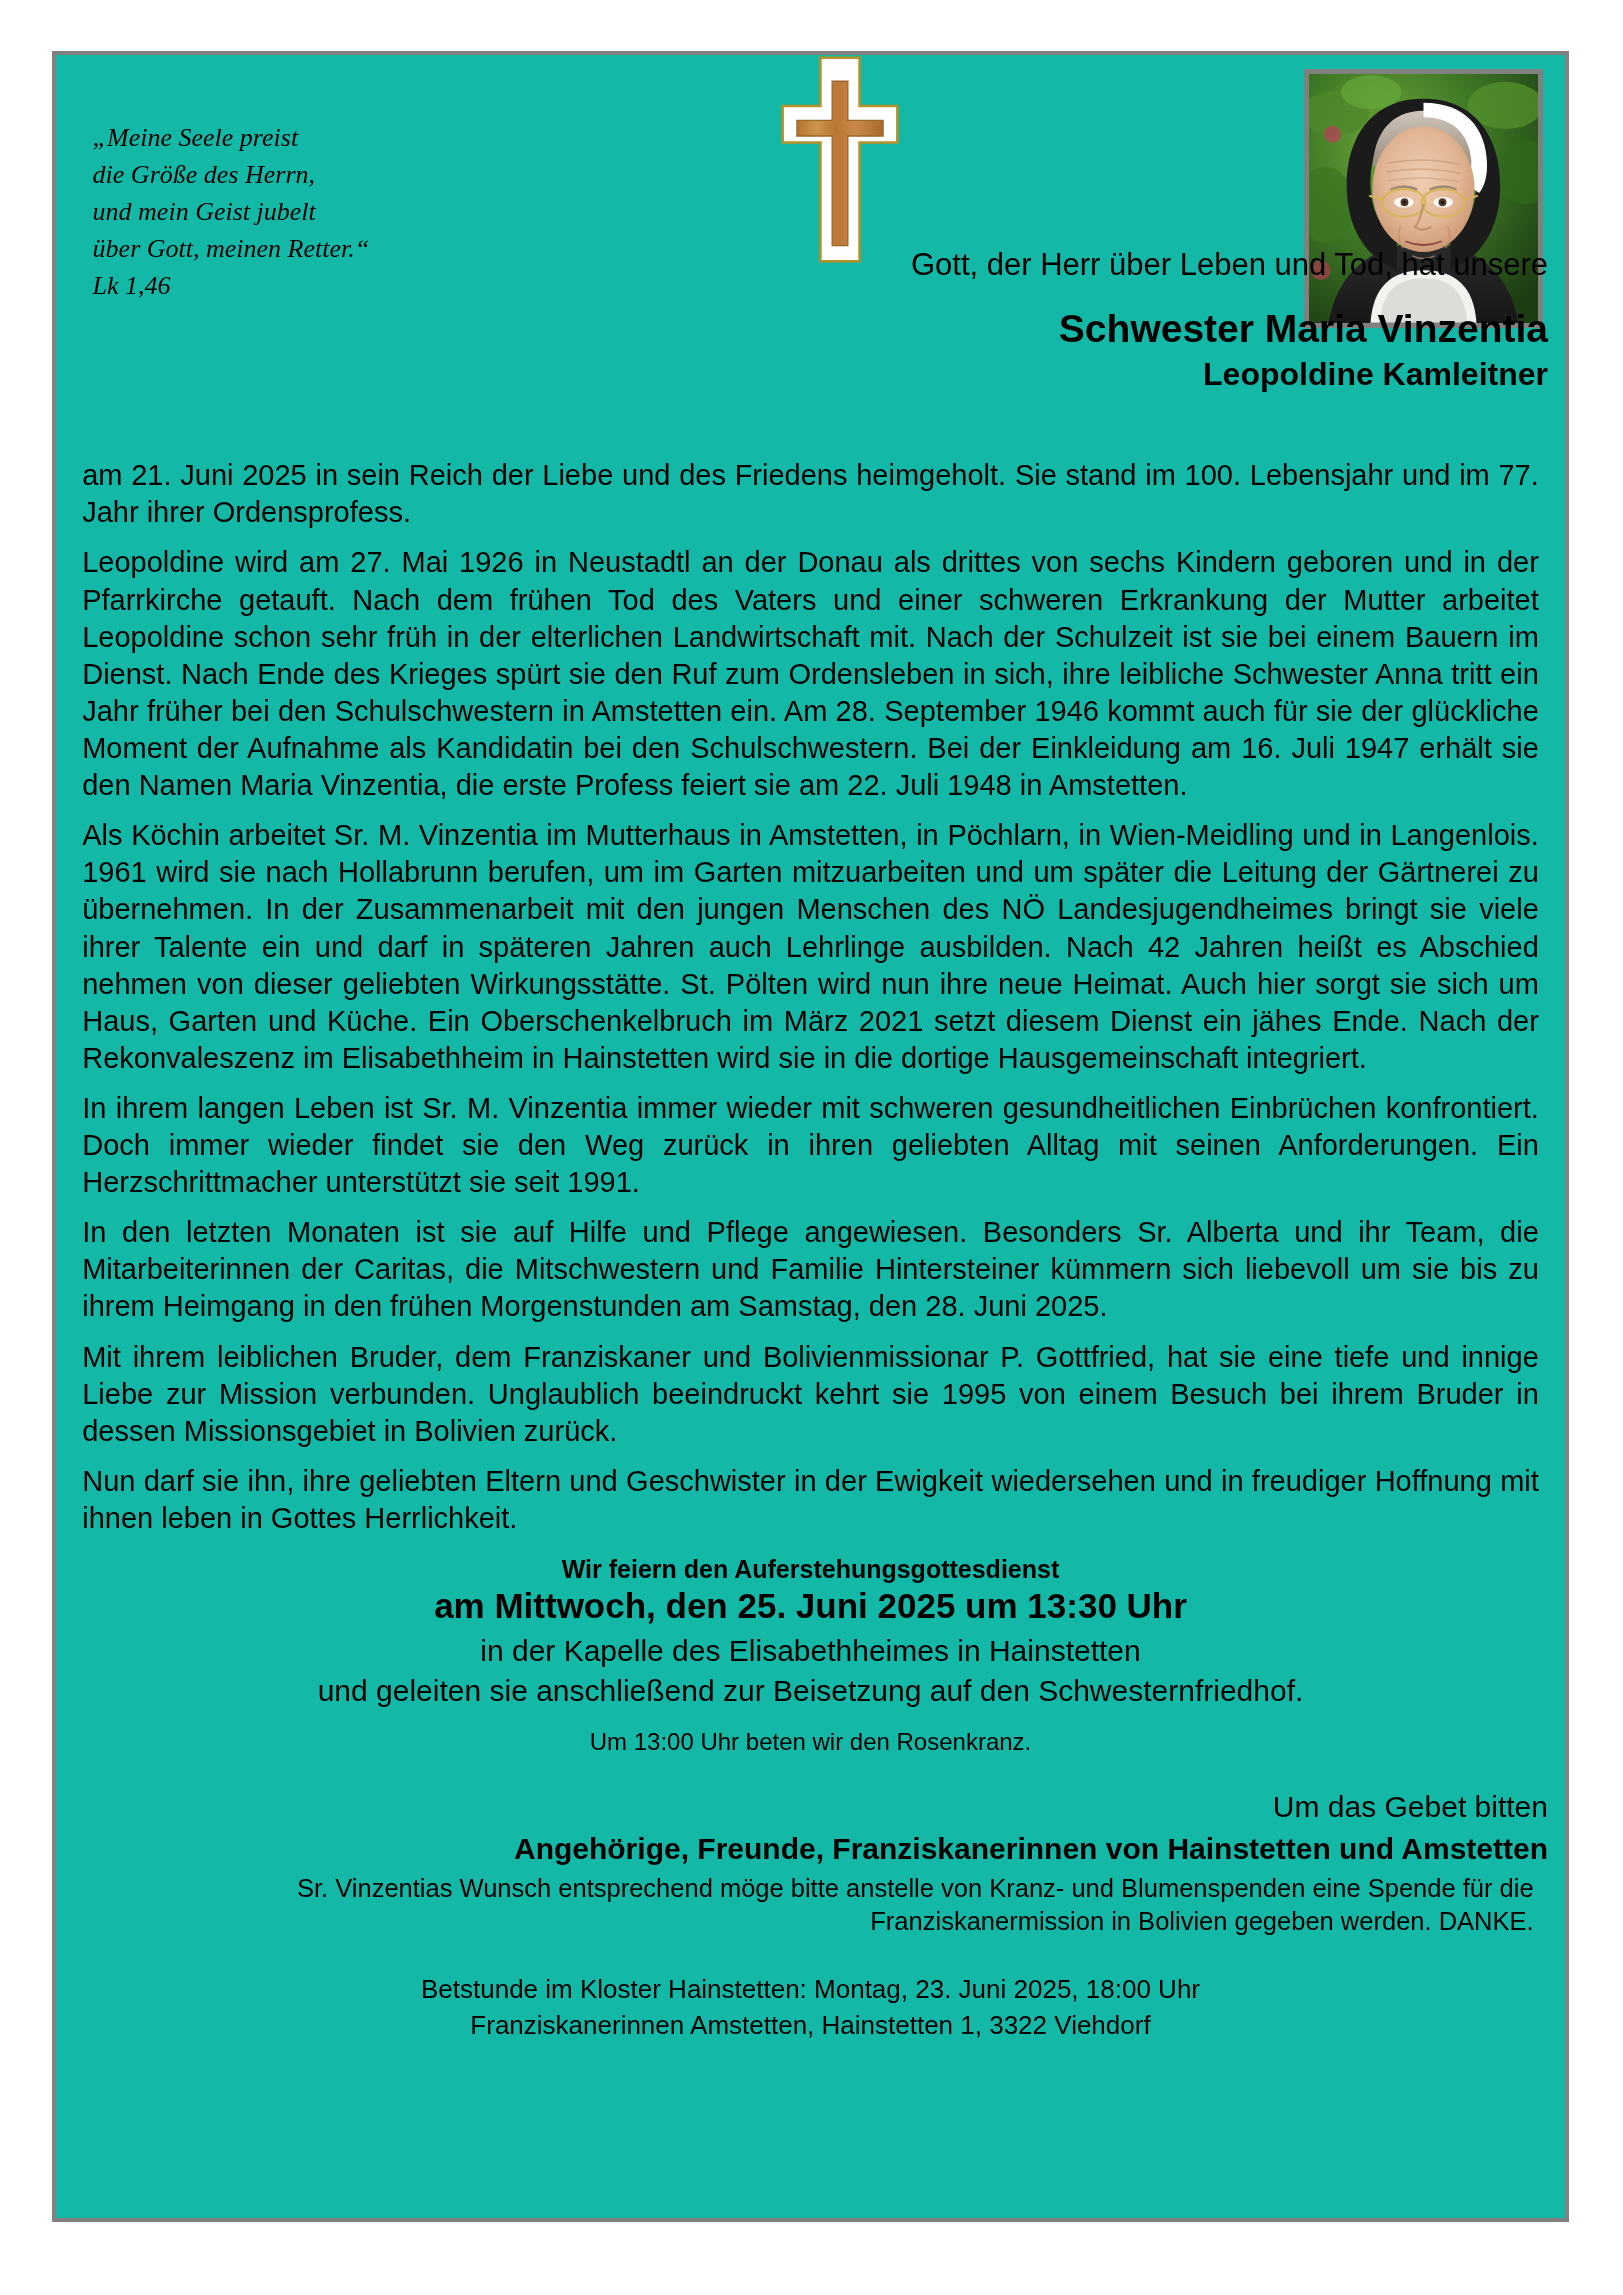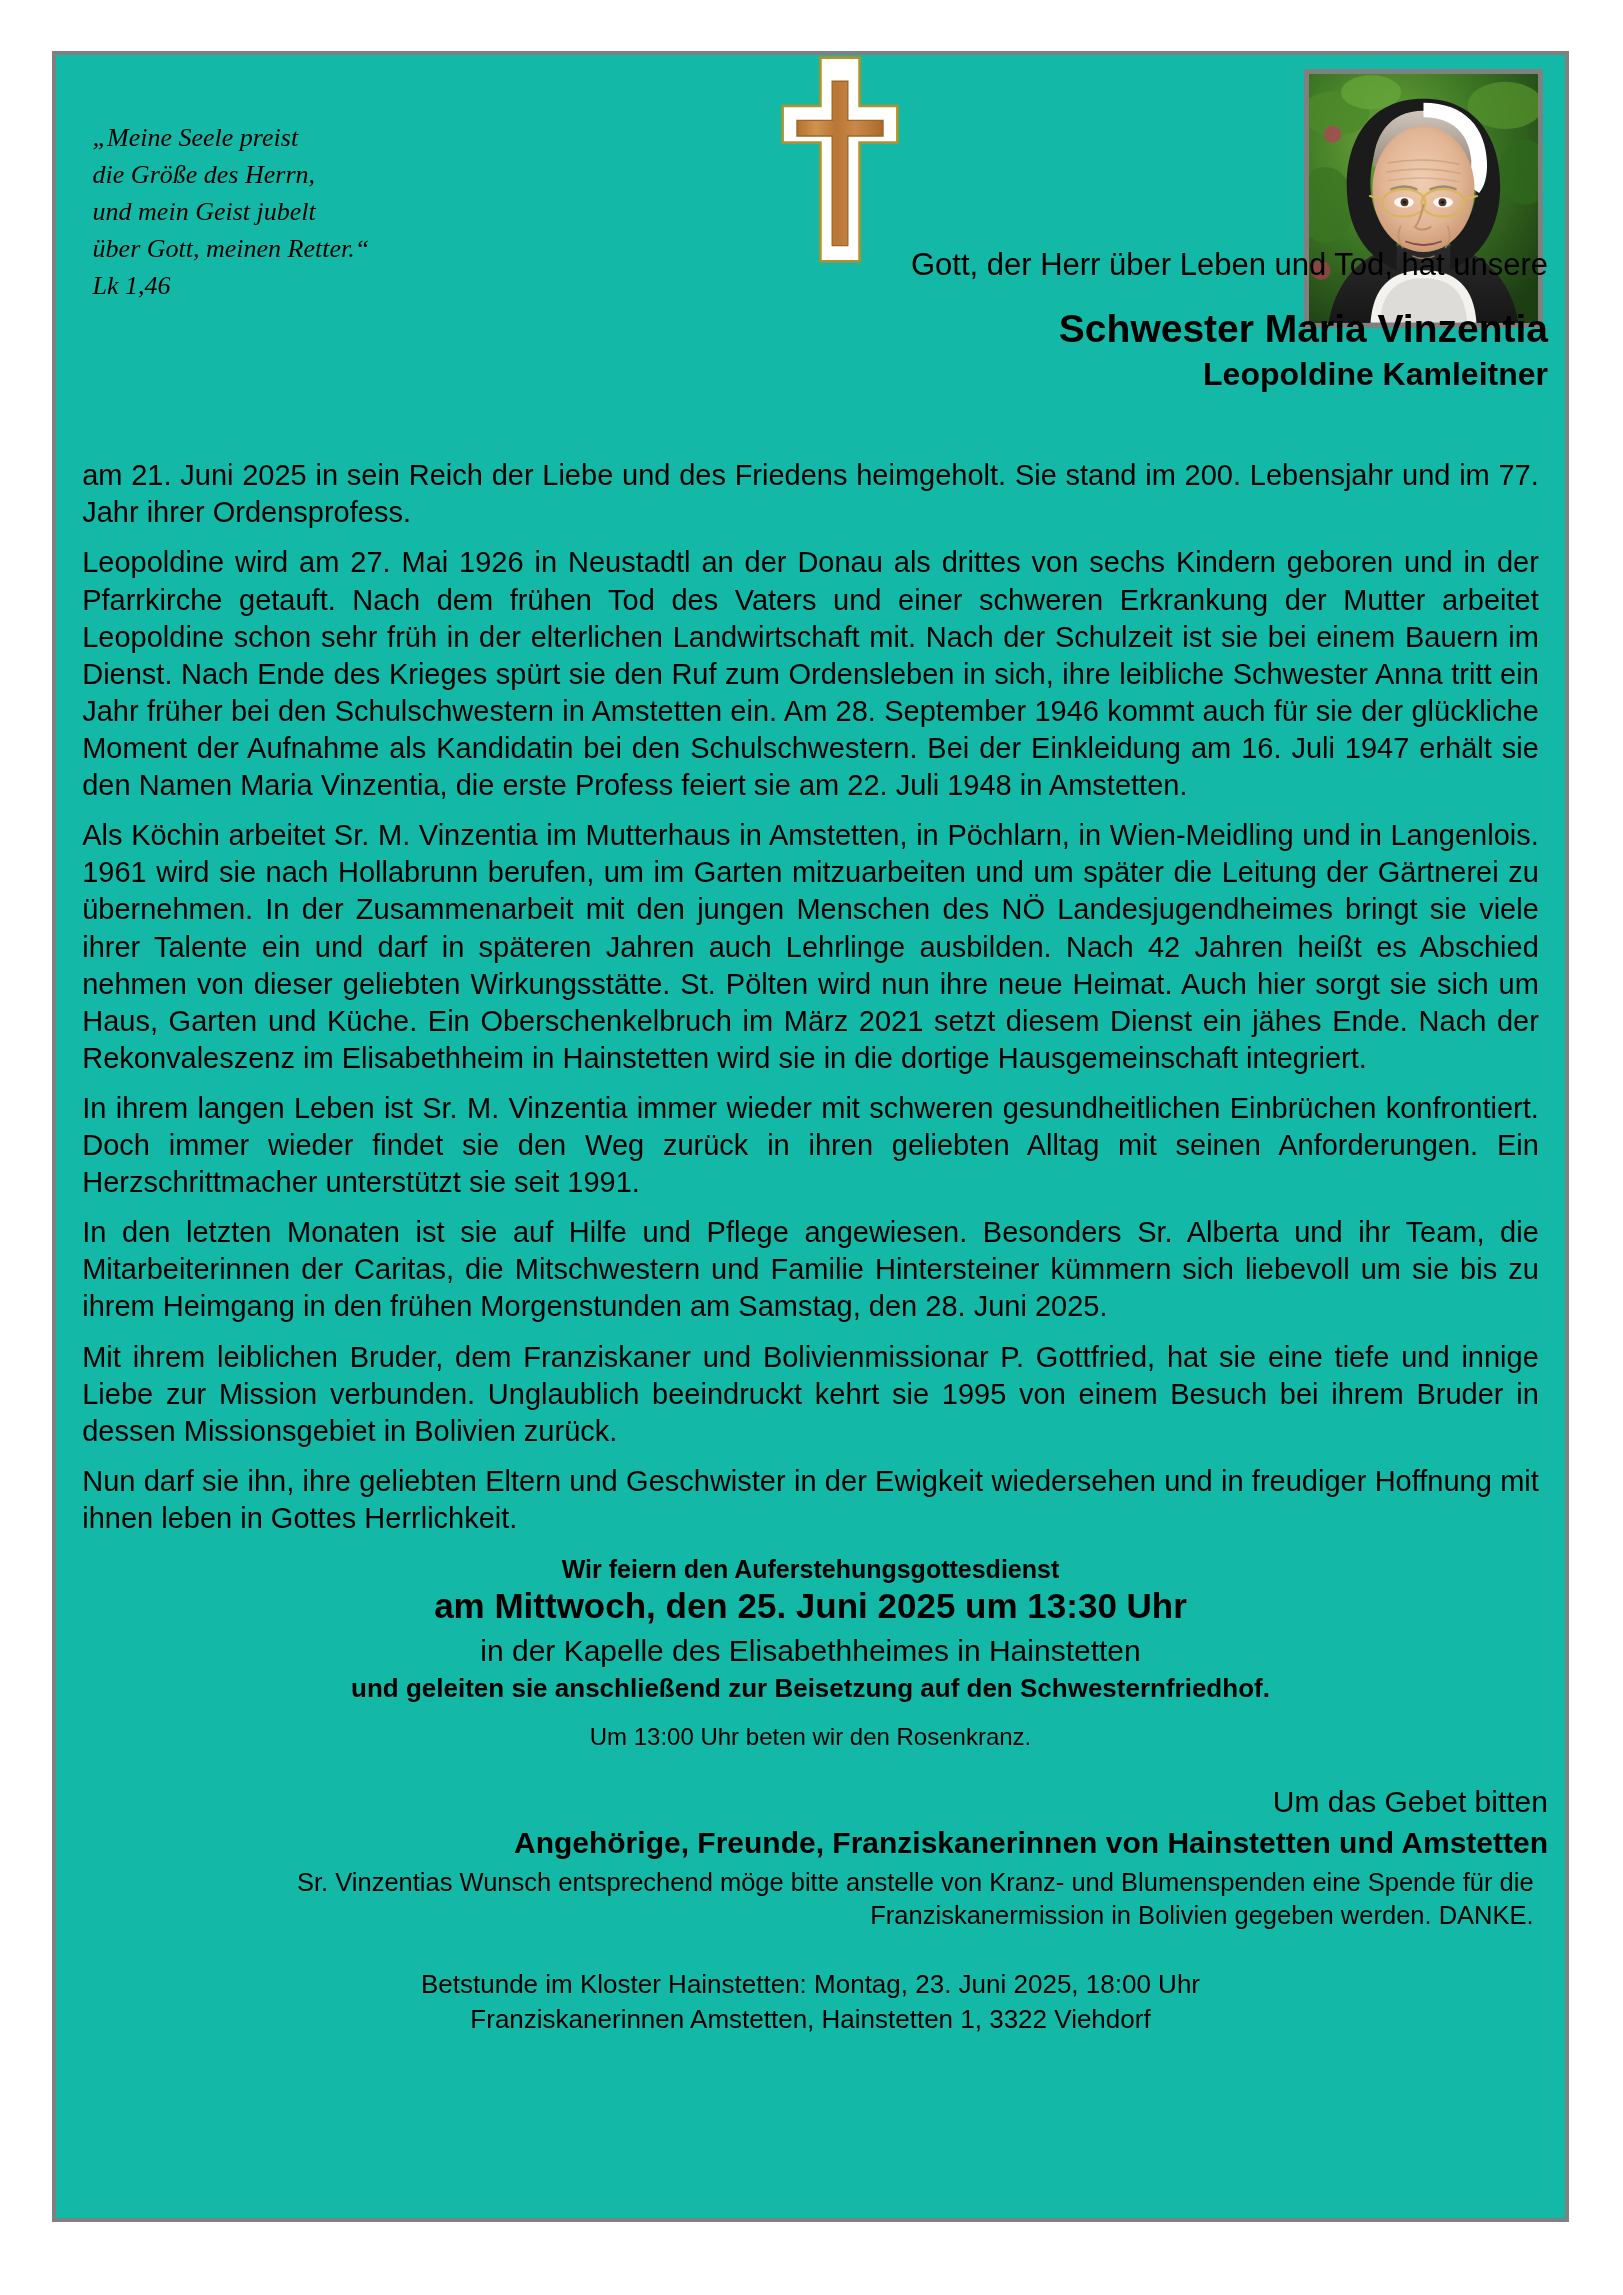--- a/index.html
+++ b/index.html
@@ -133,22 +133,22 @@
     font-weight: 700;
     line-height: 1.22;
   }
   .svc-n1 {
     font-size: 30px;
     font-weight: 400;
     line-height: 1.32;
     margin-top: 3.9px;
   }
   .svc-n2 {
-    font-size: 26px;
-    font-weight: 700;
+    font-size: 30px;
+    font-weight: 400;
     line-height: 1.32;
   }
   .svc-n3 {
     font-size: 24px;
     font-weight: 400;
     line-height: 1.32;
     margin-top: 16px;
   }
 
   
@@ -304,21 +304,21 @@
       </div>
 
       <div class="head-lines">
         <div class="head-intro">Gott, der Herr über Leben und Tod, hat unsere</div>
         <div class="head-name1">Schwester Maria Vinzentia</div>
         <div class="head-name2">Leopoldine Kamleitner</div>
       </div>
     </div>
 
     <div class="body-col">
-      <p class="bp">am 21. Juni 2025 in sein Reich der Liebe und des Friedens heimgeholt. Sie stand im 200. Lebensjahr und im 77. Jahr ihrer Ordensprofess.</p>
+      <p class="bp">am 21. Juni 2025 in sein Reich der Liebe und des Friedens heimgeholt. Sie stand im 100. Lebensjahr und im 77. Jahr ihrer Ordensprofess.</p>
       <p class="bp">Leopoldine wird am 27. Mai 1926 in Neustadtl an der Donau als drittes von sechs Kindern geboren und in der Pfarrkirche getauft. Nach dem frühen Tod des Vaters und einer schweren Erkrankung der Mutter arbeitet Leopoldine schon sehr früh in der elterlichen Landwirtschaft mit. Nach der Schulzeit ist sie bei einem Bauern im Dienst. Nach Ende des Krieges spürt sie den Ruf zum Ordensleben in sich, ihre leibliche Schwester Anna tritt ein Jahr früher bei den Schulschwestern in Amstetten ein. Am 28. September 1946 kommt auch für sie der glückliche Moment der Aufnahme als Kandidatin bei den Schulschwestern. Bei der Einkleidung am 16. Juli 1947 erhält sie den Namen Maria Vinzentia, die erste Profess feiert sie am 22. Juli 1948 in Amstetten.</p>
       <p class="bp">Als Köchin arbeitet Sr. M. Vinzentia im Mutterhaus in Amstetten, in Pöchlarn, in Wien-Meidling und in Langenlois. 1961 wird sie nach Hollabrunn berufen, um im Garten mitzuarbeiten und um später die Leitung der Gärtnerei zu übernehmen. In der Zusammenarbeit mit den jungen Menschen des NÖ Landesjugendheimes bringt sie viele ihrer Talente ein und darf in späteren Jahren auch Lehrlinge ausbilden. Nach 42 Jahren heißt es Abschied nehmen von dieser geliebten Wirkungsstätte. St. Pölten wird nun ihre neue Heimat. Auch hier sorgt sie sich um Haus, Garten und Küche. Ein Oberschenkelbruch im März 2021 setzt diesem Dienst ein jähes Ende. Nach der Rekonvaleszenz im Elisabethheim in Hainstetten wird sie in die dortige Hausgemeinschaft integriert.</p>
       <p class="bp">In ihrem langen Leben ist Sr. M. Vinzentia immer wieder mit schweren gesundheitlichen Einbrüchen konfrontiert. Doch immer wieder findet sie den Weg zurück in ihren geliebten Alltag mit seinen Anforderungen. Ein Herzschrittmacher unterstützt sie seit 1991.</p>
       <p class="bp">In den letzten Monaten ist sie auf Hilfe und Pflege angewiesen. Besonders Sr. Alberta und ihr Team, die Mitarbeiterinnen der Caritas, die Mitschwestern und Familie Hintersteiner kümmern sich liebevoll um sie bis zu ihrem Heimgang in den frühen Morgenstunden am Samstag, den 28. Juni 2025.</p>
       <p class="bp">Mit ihrem leiblichen Bruder, dem Franziskaner und Bolivienmissionar P. Gottfried, hat sie eine tiefe und innige Liebe zur Mission verbunden. Unglaublich beeindruckt kehrt sie 1995 von einem Besuch bei ihrem Bruder in dessen Missionsgebiet in Bolivien zurück.</p>
       <p class="bp">Nun darf sie ihn, ihre geliebten Eltern und Geschwister in der Ewigkeit wiedersehen und in freudiger Hoffnung mit ihnen leben in Gottes Herrlichkeit.</p>
     </div>
 
     <div class="service">
       <div class="svc-b1">Wir feiern den Auferstehungsgottesdienst</div>

